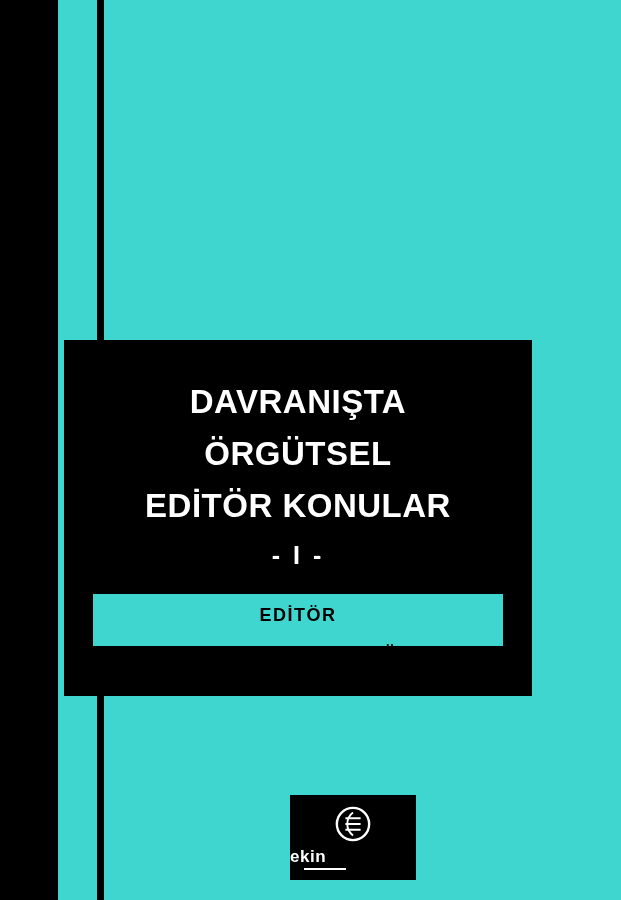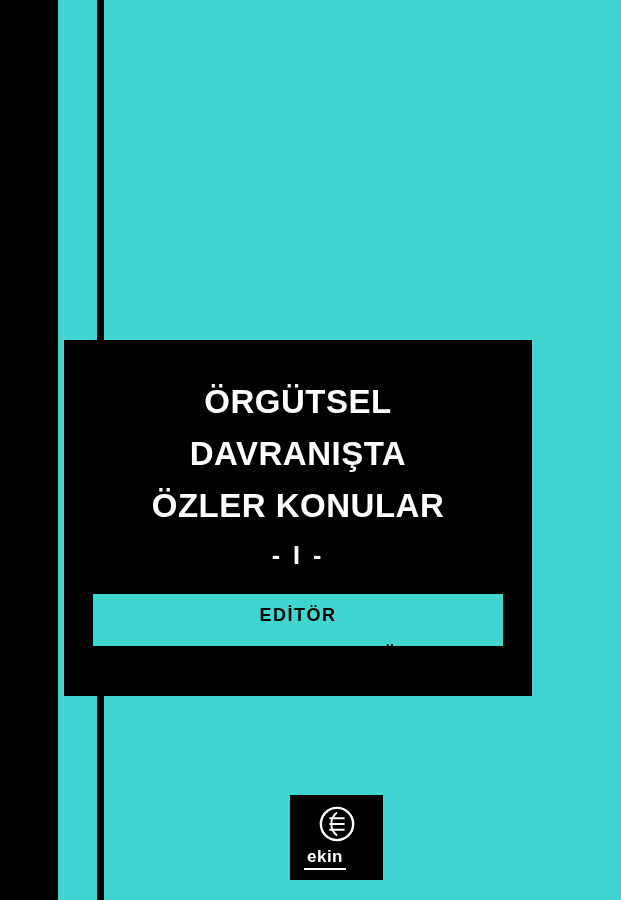--- a/index.html
+++ b/index.html
@@ -94,21 +94,22 @@
   }
   
   .logo-block {
     position: absolute;
     left: 290px;
     top: 795px;
     width: 93px;
     height: 85px;
     background: #000000;
     color: #ffffff;
-    text-align: center;
+    text-align: left;
+    padding-left: 33px;
   }
   .logo-mark {
     position: absolute;
     left: 50%;
     top: 10px;
     transform: translateX(-50%);
     width: 38px;
     height: 38px;
   }
   .logo-name {
@@ -133,23 +134,23 @@
 <body>
 
 <div class="cover">
 
   <div class="spine-left"></div>
   <div class="spine-rule"></div>
 
   <div class="title-block">
 
     <div class="title-text">
+      <p class="title-line">DAVRANIŞTA</p>
       <p class="title-line">ÖRGÜTSEL</p>
-      <p class="title-line">DAVRANIŞTA</p>
-      <p class="title-line">ÖZLER KONULAR</p>
+      <p class="title-line">EDİTÖR KONULAR</p>
       <p class="volume-line">- I -</p>
     </div>
 
     <div class="editor-strip">
       <p class="editor-label">EDİTÖR</p>
       <p class="editor-name">Doç. Dr. N. Derya ERGUN ÖZLER</p>
     </div>
 
   </div>
 

